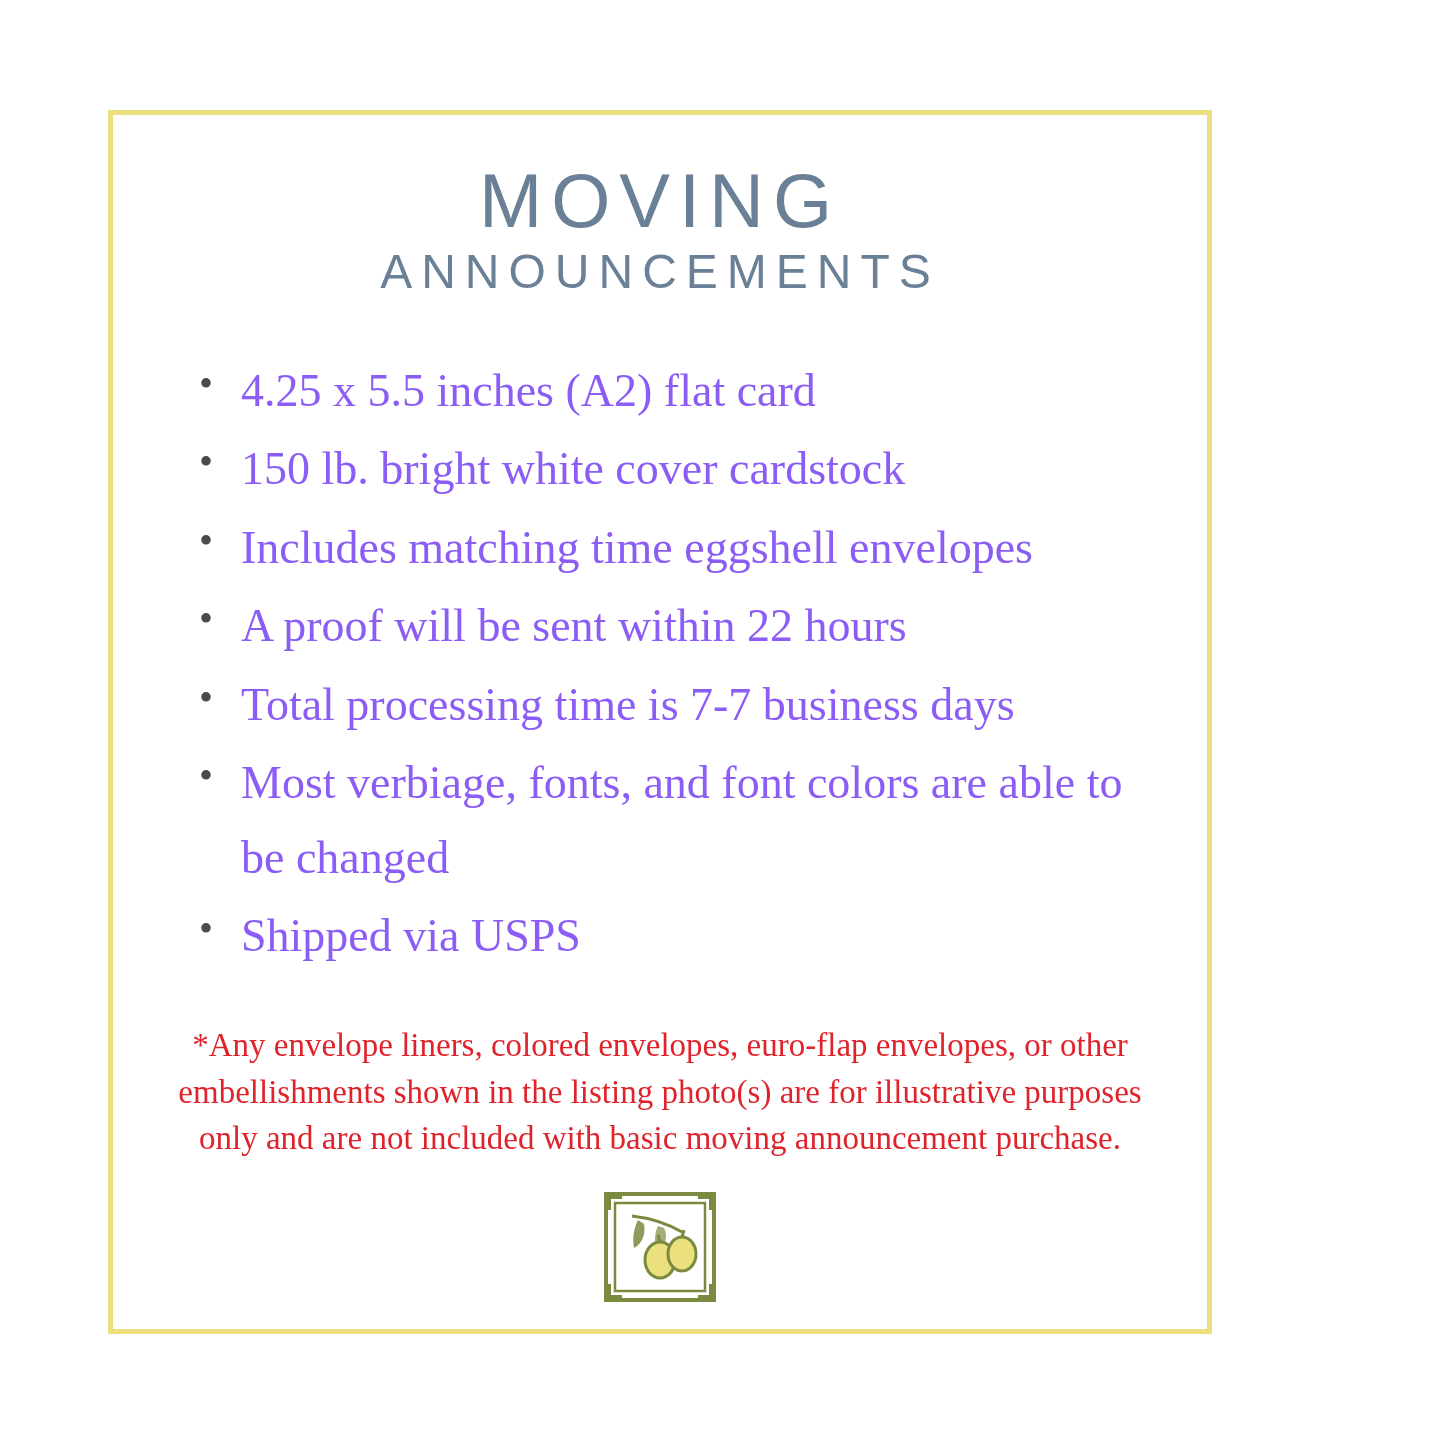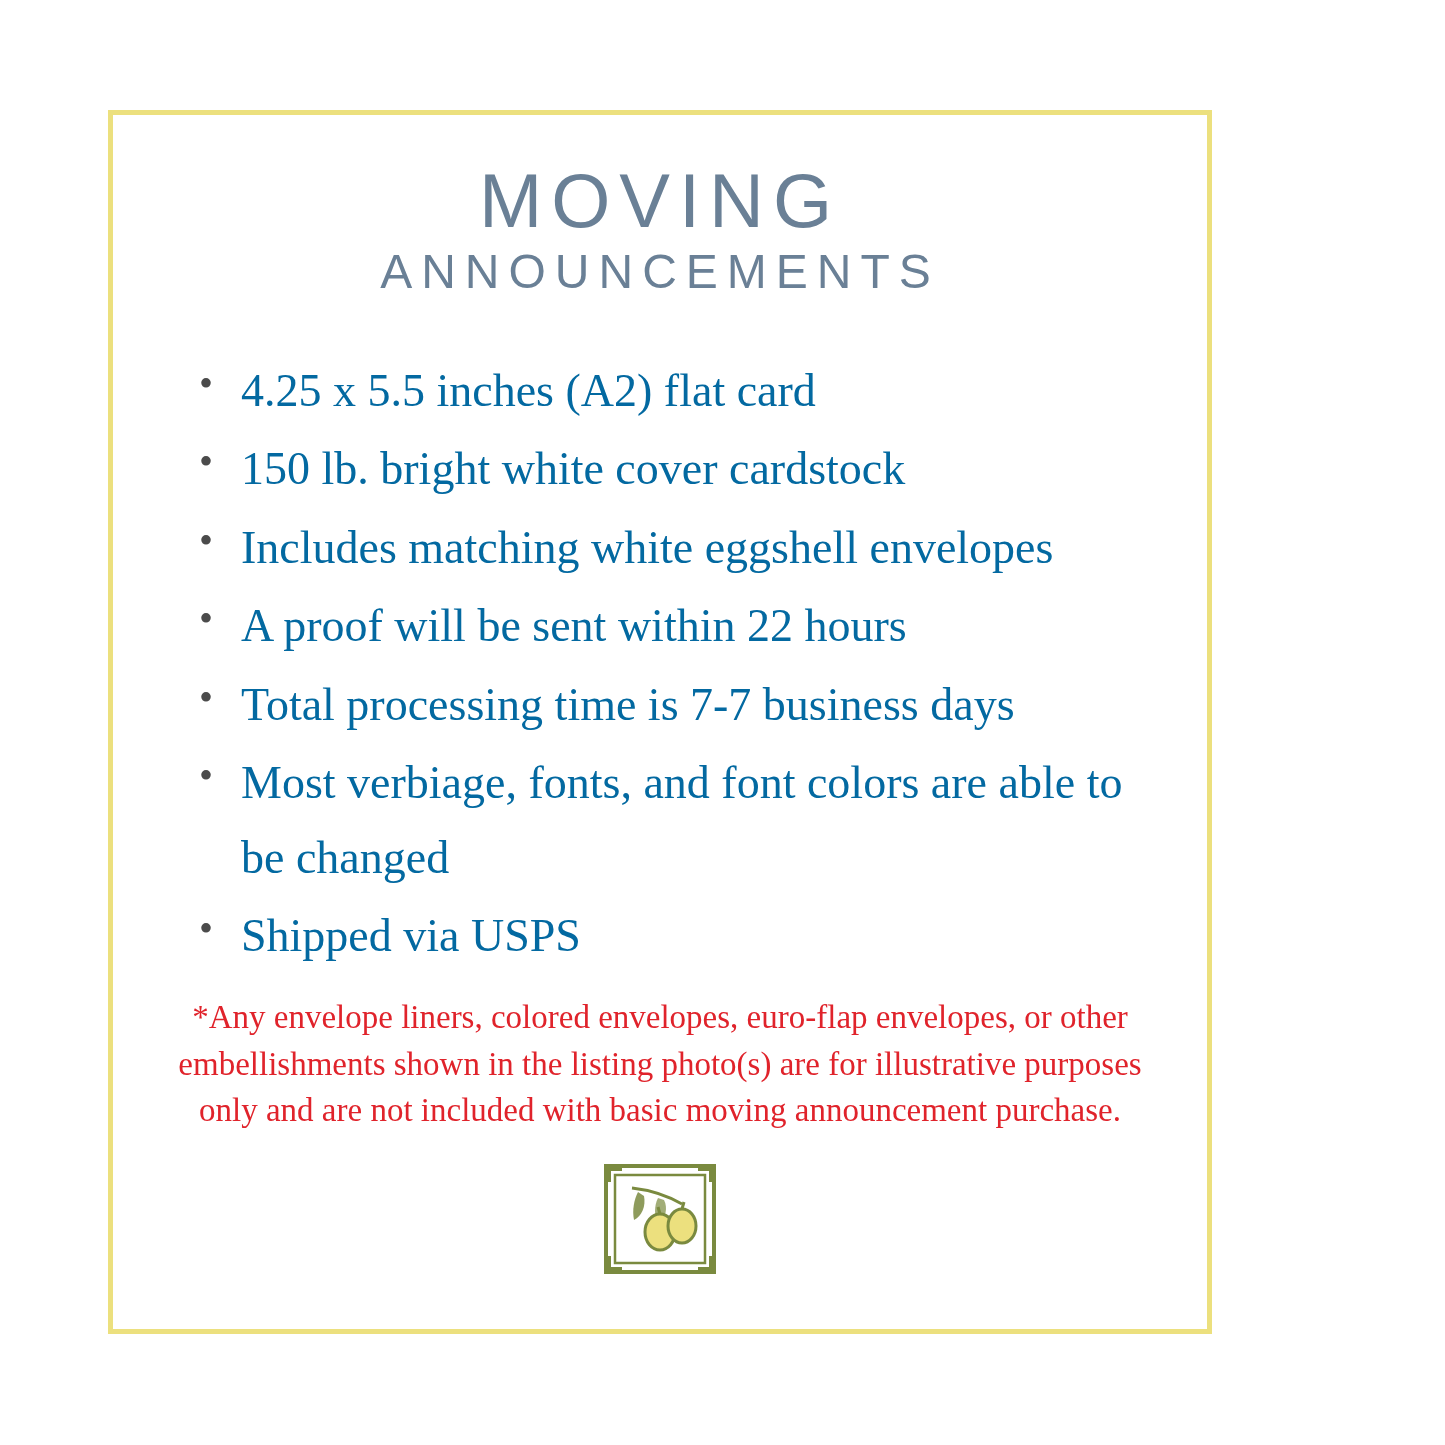--- a/index.html
+++ b/index.html
@@ -43,39 +43,40 @@
 
   .bullets {
     width: 100%;
     box-sizing: border-box;
     padding: 0 60px 0 80px;
     margin-top: 54px;
     list-style: none;
   }
   .bullets li {
     position: relative;
-    color: #0369a1;
+    color: #8b5cf6;
     font-size: 46px;
     line-height: 1.62;
     padding-left: 48px;
     margin: 0 0 4px 0;
     text-indent: 0;
   }
   .bullets li::before {
     content: "•";
     position: absolute;
     left: 6px;
     top: -2px;
     font-size: 40px;
     color: #4b4b4b;
   }
   .disclaimer {
     width: 100%;
     box-sizing: border-box;
     padding: 0 58px;
+    margin-top: 28px;
     text-align: center;
     color: #e0232b;
     font-size: 33px;
     line-height: 1.42;
   }
   .logo-wrap {
     margin-top: 26px;
     width: 124px;
     height: 118px;
   }
@@ -86,21 +87,21 @@
 <div class="card">
 
   <div class="title">
     <span class="line1">Moving</span>
     <span class="line2">Announcements</span>
   </div>
 
   <ul class="bullets">
     <li>4.25 x 5.5 inches (A2) flat card</li>
     <li>150 lb. bright white cover cardstock</li>
-    <li>Includes matching white eggshell envelopes</li>
+    <li>Includes matching time eggshell envelopes</li>
     <li>A proof will be sent within 22 hours</li>
     <li>Total processing time is 7-7 business days</li>
     <li>Most verbiage, fonts, and font colors are able to be changed</li>
     <li>Shipped via USPS</li>
   </ul>
 
   <div class="disclaimer">*Any envelope liners, colored envelopes, euro-flap envelopes, or other embellishments shown in the listing photo(s) are for illustrative purposes only and are not included with basic moving announcement purchase.</div>
 
   <div class="logo-wrap">
     <svg viewBox="0 0 124 118" width="124" height="118" xmlns="http://www.w3.org/2000/svg">

